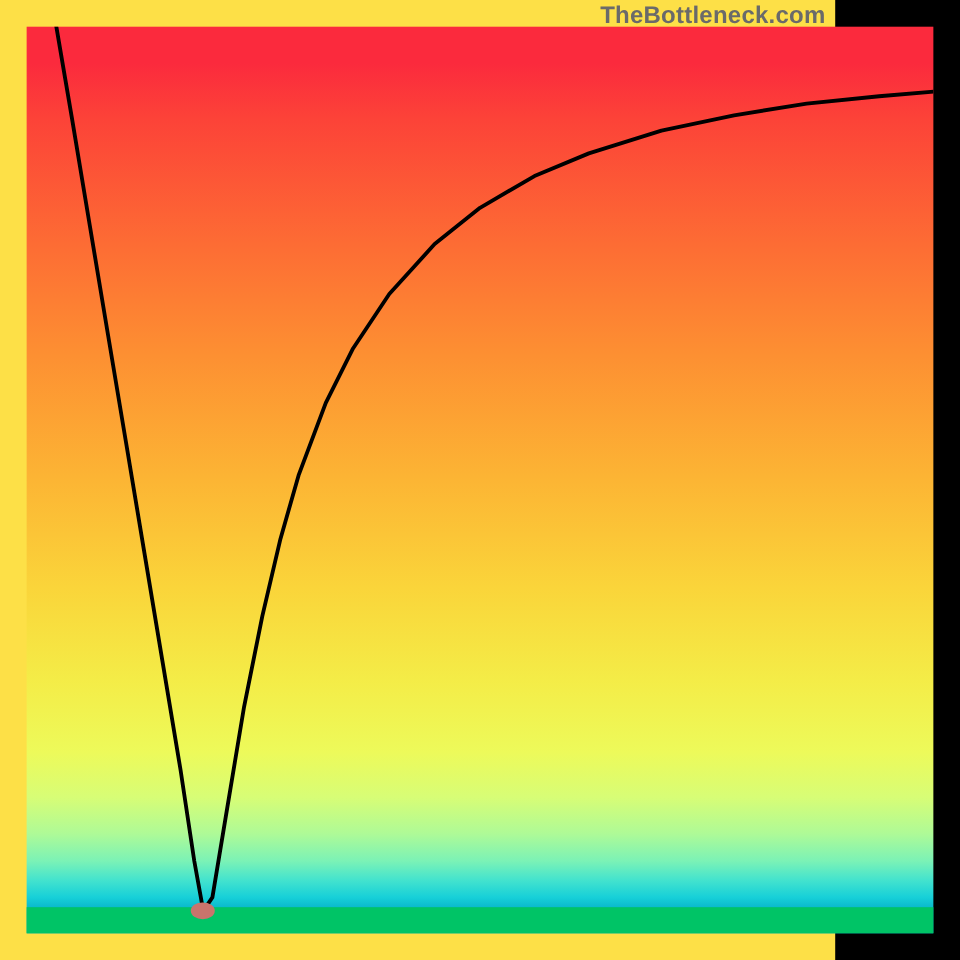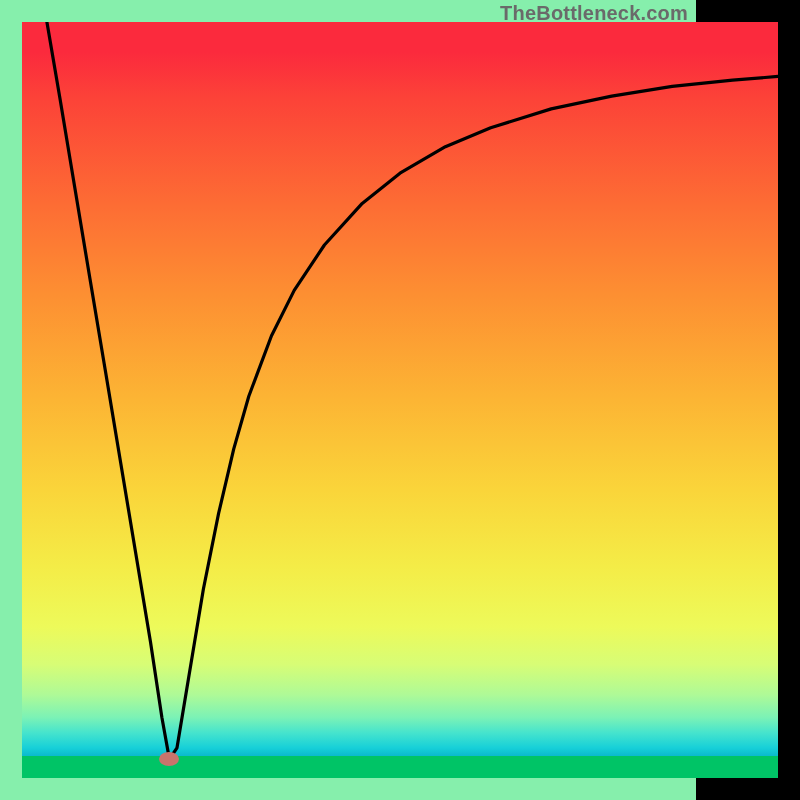--- a/index.html
+++ b/index.html
@@ -10,21 +10,21 @@
     background: #000;
     overflow: hidden;
     font-family: Arial, Helvetica, sans-serif;
   }
   .frame {
     position: absolute;
     top: 0;
     left: 0;
     width: 696px;
     height: 800px;
-    background: #86efac;
+    background: #fde047;
   }
   .plot-area {
     position: absolute;
     top: 22px;
     left: 22px;
     width: 756px;
     height: 756px;
     overflow: hidden;
   }
   .gradient {

